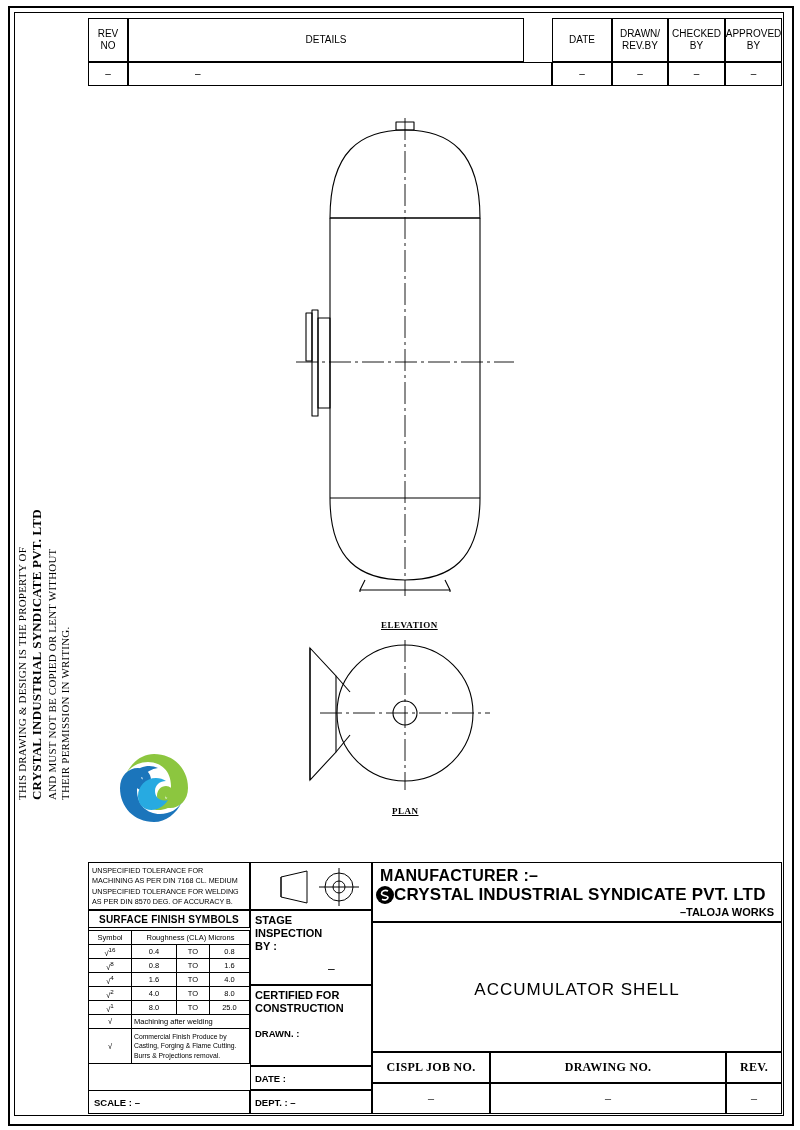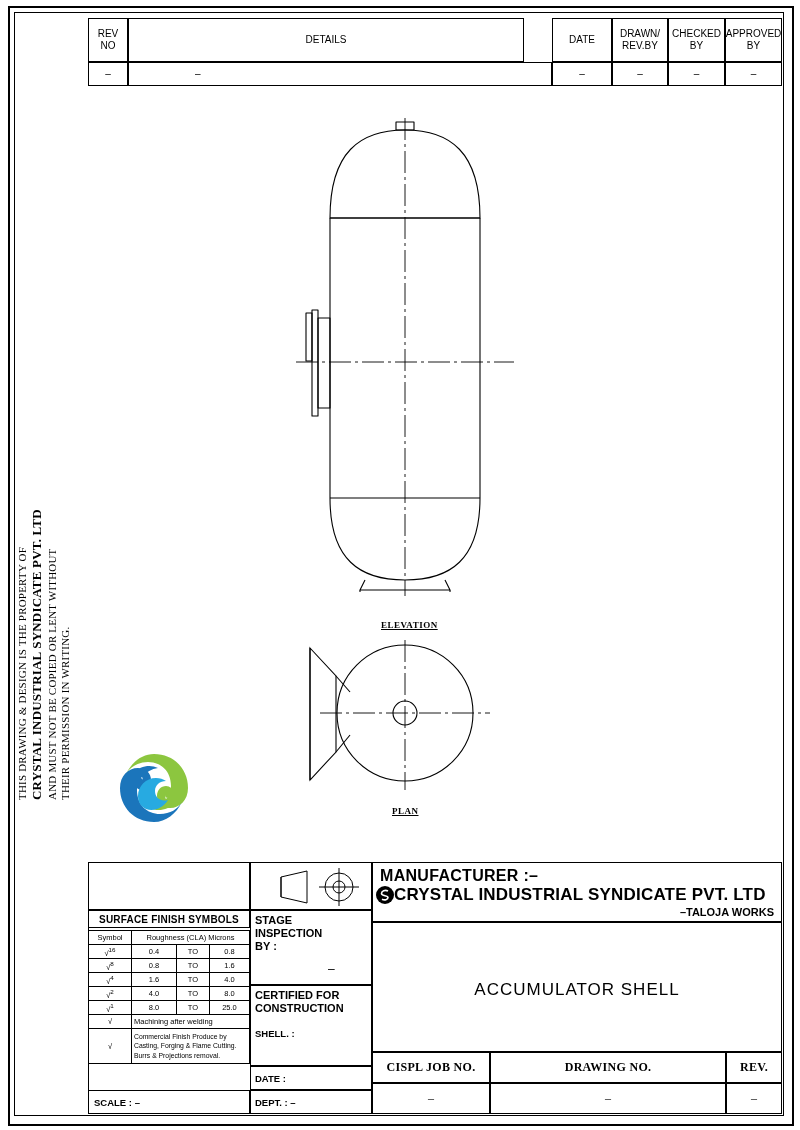--- a/index.html
+++ b/index.html
@@ -150,20 +150,26 @@
                C27 26 23 22 17 23 C24 16 34 14 42 18 C29 20 21 30 21 40 C21 55 31 64 44 64 C54 64 62 59 66 52 C60 64 50 72 38 72 Z" fill="#1b75bb"></path>
       <path d="M22 46 C22 36 30 28 40 28 C44 28 47 29 50 31 C44 31 39 35 39 41 C39 48 45 52 52 50 C47 58 38 62 30 59 C24 56 22 51 22 46 Z" fill="#27aae1"></path>
     </svg>
   </div>
 
   <div class="tb">
 
     <div class="bx" style="left:0;top:0;width:694px;height:252px;"></div>
 
     <div class="bx" style="left:0;top:0;width:162px;height:48px;"></div>
+    <div class="tol t" style="left:4px;top:4px;width:156px;">
+      <p>UNSPECIFIED TOLERANCE FOR</p>
+      <p>MACHINING AS PER DIN 7168 CL. MEDIUM</p>
+      <p>UNSPECIFIED TOLERANCE FOR WELDING</p>
+      <p>AS PER DIN 8570 DEG. OF ACCURACY B.</p>
+    </div>
 
     <div class="bx" style="left:162px;top:0;width:122px;height:48px;">
       <svg viewBox="0 0 122 48" width="122" height="48">
         <path d="M30 14 L56 8 L56 40 L30 34 Z" fill="none" stroke="#000" stroke-width="1"></path>
         <line x1="30" y1="14" x2="30" y2="34" stroke="#000" stroke-width="1"></line>
         <circle cx="88" cy="24" r="14" fill="none" stroke="#000" stroke-width="1"></circle>
         <circle cx="88" cy="24" r="6" fill="none" stroke="#000" stroke-width="1"></circle>
         <line x1="68" y1="24" x2="108" y2="24" stroke="#000" stroke-width="1"></line>
         <line x1="88" y1="5" x2="88" y2="43" stroke="#000" stroke-width="1"></line>
       </svg>
@@ -230,21 +236,21 @@
       <div>INSPECTION</div>
       <div>BY :</div>
     </div>
     <div class="t val" style="left:240px;top:100px;">–</div>
 
     <div class="bx" style="left:162px;top:123px;width:122px;height:81px;"></div>
     <div class="t stg" style="left:167px;top:127px;">
       <div>CERTIFIED FOR</div>
       <div>CONSTRUCTION</div>
     </div>
-    <div class="t sm" style="left:167px;top:166px;">SHELL. :</div>
+    <div class="t sm" style="left:167px;top:166px;">DRAWN. :</div>
 
     <div class="bx" style="left:162px;top:204px;width:122px;height:24px;"></div>
     <div class="t sm" style="left:167px;top:211px;">DATE :</div>
 
     <div class="bx" style="left:162px;top:228px;width:122px;height:24px;"></div>
     <div class="t sm" style="left:167px;top:235px;">DEPT. :  –</div>
 
     <div class="bx" style="left:284px;top:0;width:410px;height:60px;"></div>
     <div class="t mfg mfg-lbl" style="left:292px;top:5px;">MANUFACTURER  :–</div>
     <div class="t" style="left:288px;top:24px;">

